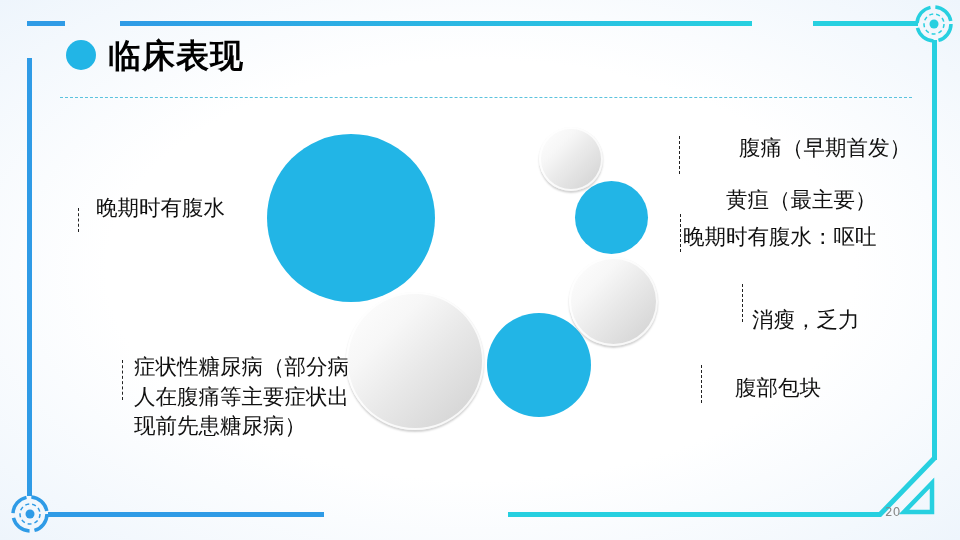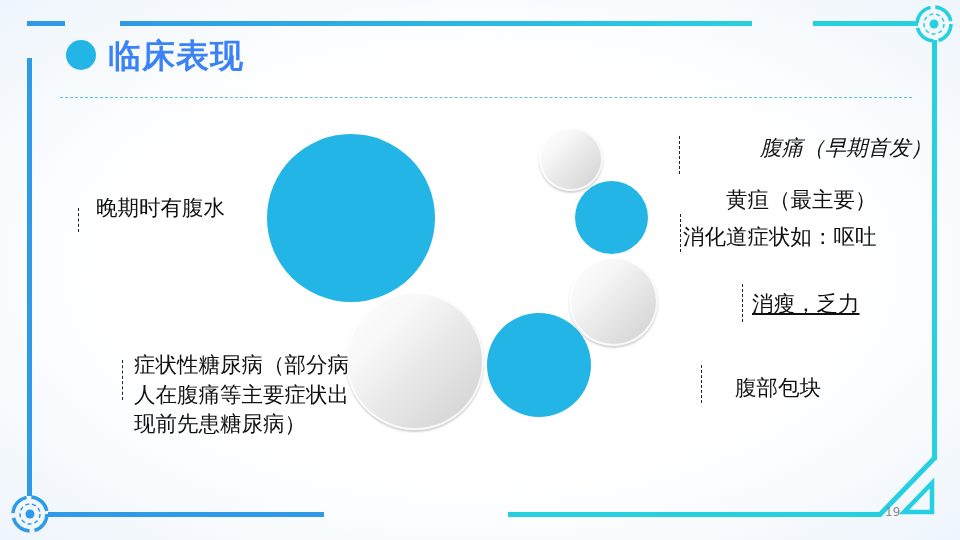--- a/index.html
+++ b/index.html
@@ -4,21 +4,21 @@
   <style>
     html, body { margin: 0; padding: 0; }
     body {
       width: 960px; height: 540px; overflow: hidden; position: relative;
       background: radial-gradient(ellipse at 50% 50%, #ffffff 55%, #eef5fc 100%);
       font-family: "DejaVu Sans", "Liberation Sans", sans-serif;
       color: #111;
     }
     .abs { position: absolute; }
     .title-dot { left: 66px; top: 40px; width: 30px; height: 30px; border-radius: 50%; background: #22b5e6; }
-    .title { left: 108px; top: 34px; font-size: 33px; font-weight: bold; letter-spacing: 1px; color: #3b82f6; line-height: 44px; }
+    .title { left: 108px; top: 34px; font-size: 33px; font-weight: bold; letter-spacing: 1px; color: #000000; line-height: 44px; }
     .title-rule { left: 60px; top: 97px; width: 852px; height: 0; border-top: 1.5px dashed #5bc3de; }
     .circle { position: absolute; border-radius: 50%; }
     .blue { background: #22b5e6; }
     .white {
       background: linear-gradient(315deg, #cfcfcf 0%, #e8e8e8 45%, #f7f7f7 70%, #ffffff 100%);
       box-shadow: 0 2px 2px rgba(0,0,0,0.18), inset 0 0 0 2px rgba(255,255,255,0.8);
     }
     .label { position: absolute; font-size: 21.5px; line-height: 31px; color: #111; white-space: nowrap; }
     .label.multi { white-space: normal; }
     .tick { position: absolute; width: 0; border-left: 1.3px dashed #222; }
@@ -72,20 +72,20 @@
 <div class="circle white" style="left:539px;top:127px;width:64px;height:64px;"></div>
 
 <div class="tick" style="left:78px;top:208px;height:24px;"></div>
 <div class="tick" style="left:122px;top:360px;height:40px;"></div>
 <div class="tick" style="left:679px;top:136px;height:38px;"></div>
 <div class="tick" style="left:680px;top:214px;height:38px;"></div>
 <div class="tick" style="left:742px;top:284px;height:38px;"></div>
 <div class="tick" style="left:701px;top:365px;height:38px;"></div>
 
 <div class="label" style="left:96px;top:192px;">晚期时有腹水</div>
-<div class="label multi" style="left:134px;top:352px;width:222px;line-height:29.5px;font-family:Liberation Mono, monospace;">症状性糖尿病（部分病人在腹痛等主要症状出现前先患糖尿病）</div>
-<div class="label" style="left:760px;top:132px;font-style:italic;">腹痛（早期首发）</div>
+<div class="label multi" style="left:134px;top:352px;width:222px;line-height:29.5px;">症状性糖尿病（部分病人在腹痛等主要症状出现前先患糖尿病）</div>
+<div class="label" style="left:739px;top:132px;">腹痛（早期首发）</div>
 <div class="label" style="left:726px;top:163px;margin-top:21px;">黄疸（最主要）</div>
-<div class="label" style="left:683px;top:221px;">消化道症状如：呕吐</div>
-<div class="label" style="left:752px;top:288px;text-decoration:underline;">消瘦，乏力</div>
+<div class="label" style="left:683px;top:221px;">晚期时有腹水：呕吐</div>
+<div class="label" style="left:752px;top:304px;">消瘦，乏力</div>
 <div class="label" style="left:723px;top:372px;margin-left:12px;">腹部包块</div>
 
-<div class="page-num">19</div>
+<div class="page-num">20</div>
 
 </body></html>

